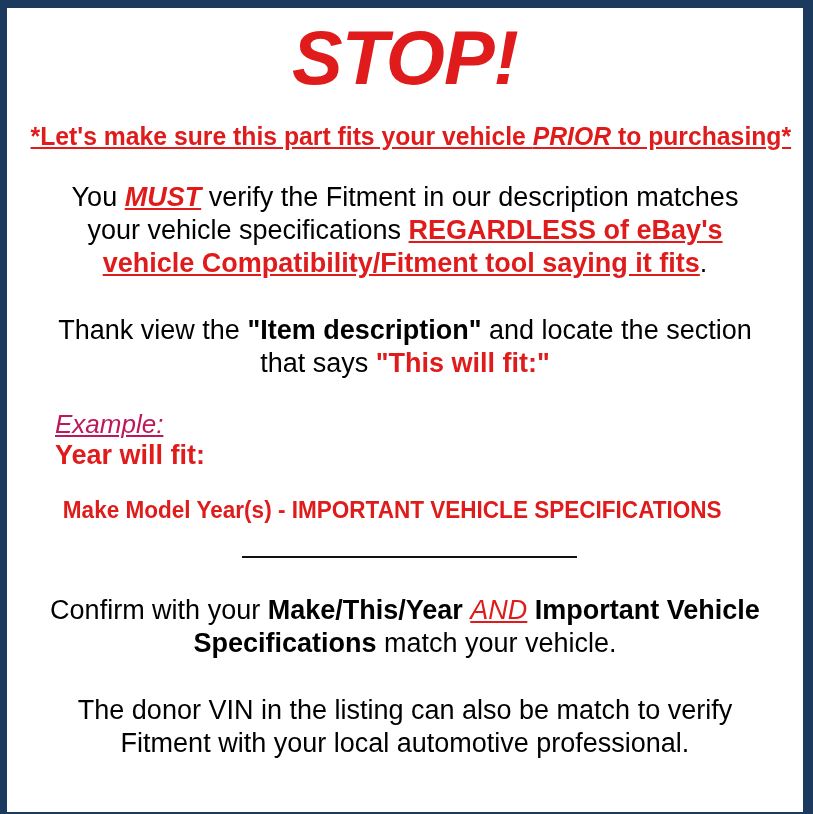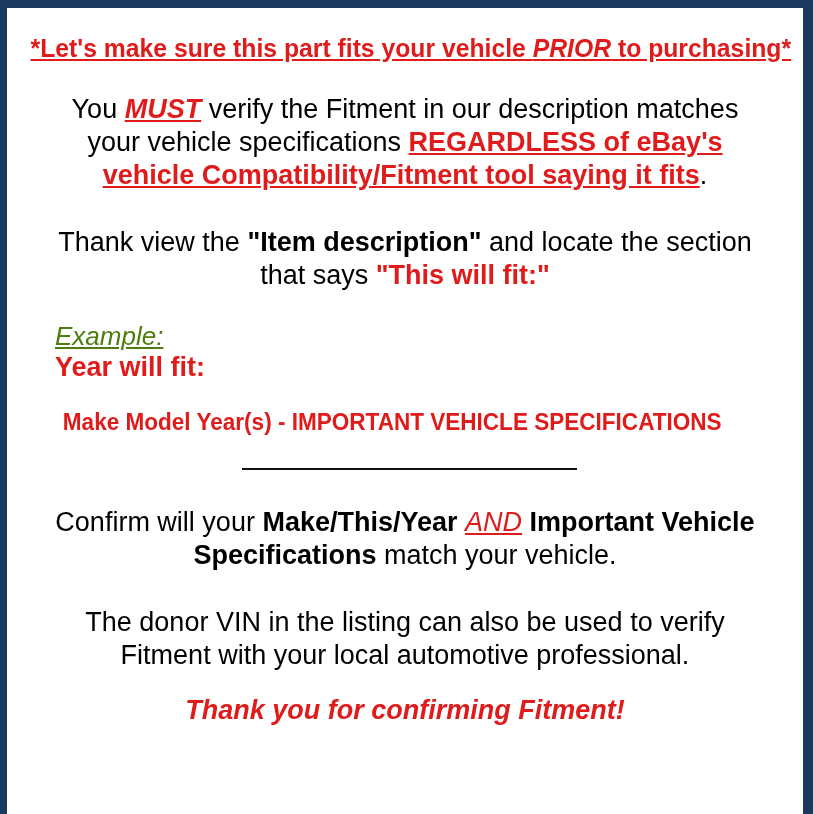--- a/index.html
+++ b/index.html
@@ -97,21 +97,21 @@
     text-decoration: underline;
   }
 
   
   .example-block {
     margin-top: 30px;
     padding-left: 36px;
     text-align: left;
   }
   .example-label {
-    color: #4d7c0f;
+    color: #be185d;
     font-size: 26px;
     font-style: italic;
     text-decoration: underline;
     text-underline-offset: 2px;
     line-height: 1.1;
     margin: 0;
     display: inline-block;
   }
   .example-fit {
     color: #e01b1b;
@@ -157,20 +157,21 @@
     line-height: 1.2;
     margin: 22px 0 0 0;
   }
 </style>
 </head>
 <body>
 
 <div class="notice-frame">
   <div class="notice-inner">
 
+    <div class="stop-headline">STOP!</div>
 
     <div class="subtitle">
       <span class="u">*Let's make sure this part fits your vehicle </span><span class="u it">PRIOR</span><span class="u"> to purchasing*</span>
     </div>
 
     <p class="para para-must">
       <span>You </span><span class="emph-must">MUST</span><span> verify the Fitment in our description matches your vehicle specifications </span><span class="emph-regardless">REGARDLESS of eBay's vehicle Compatibility/Fitment tool saying it fits</span><span>.</span>
     </p>
 
     <p class="para para-view">
@@ -183,21 +184,20 @@
       </div>
       <div class="example-fit">Year will fit:</div>
       <div class="example-spec">Make Model Year(s) - IMPORTANT VEHICLE SPECIFICATIONS</div>
     </div>
 
     <div class="divider-wrap">
       <div class="divider-line"></div>
     </div>
 
     <p class="para para-confirm">
-      <span>Confirm will your </span><span class="b">Make/This/Year</span><span> </span><span class="emph-and">AND</span><span> </span><span class="b">Important Vehicle Specifications</span><span> match your vehicle.</span>
+      <span>Confirm with your </span><span class="b">Make/This/Year</span><span> </span><span class="emph-and">AND</span><span> </span><span class="b">Important Vehicle Specifications</span><span> match your vehicle.</span>
     </p>
 
-    <p class="para para-vin">The donor VIN in the listing can also be used to verify Fitment with your local automotive professional.</p>
-
-    <div class="closing">Thank you for confirming Fitment!</div>
+    <p class="para para-vin">The donor VIN in the listing can also be match to verify Fitment with your local automotive professional.</p>
+
 
   </div>
 </div>
 
 </body></html>

